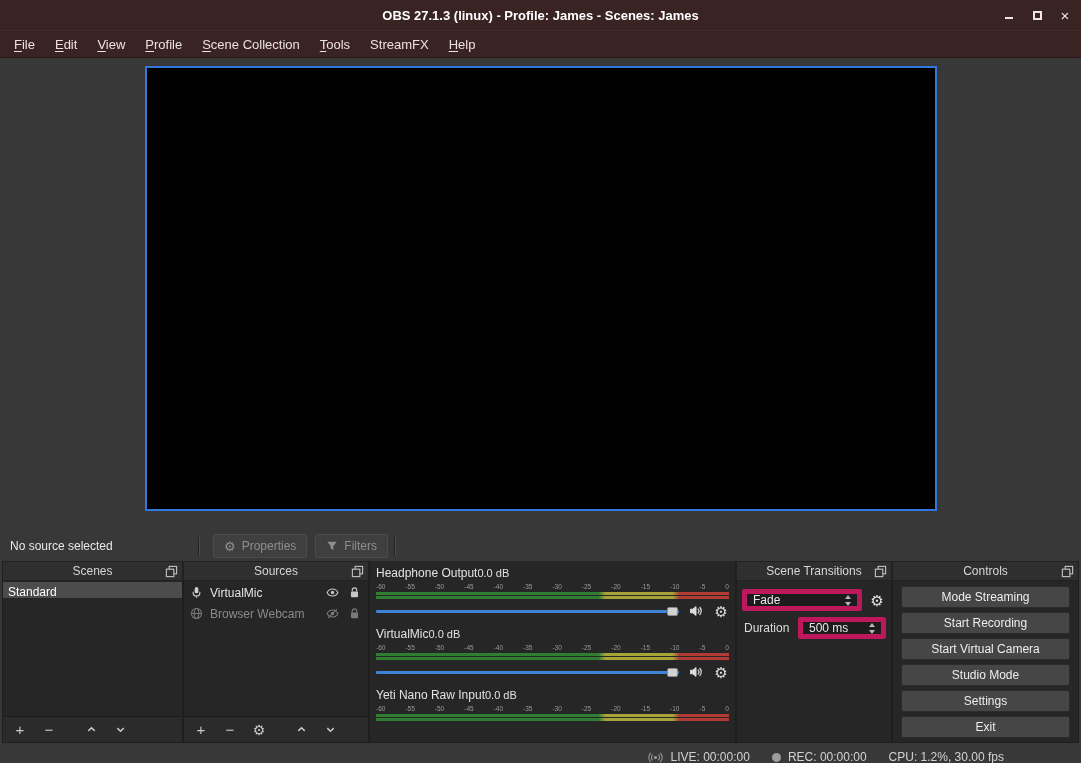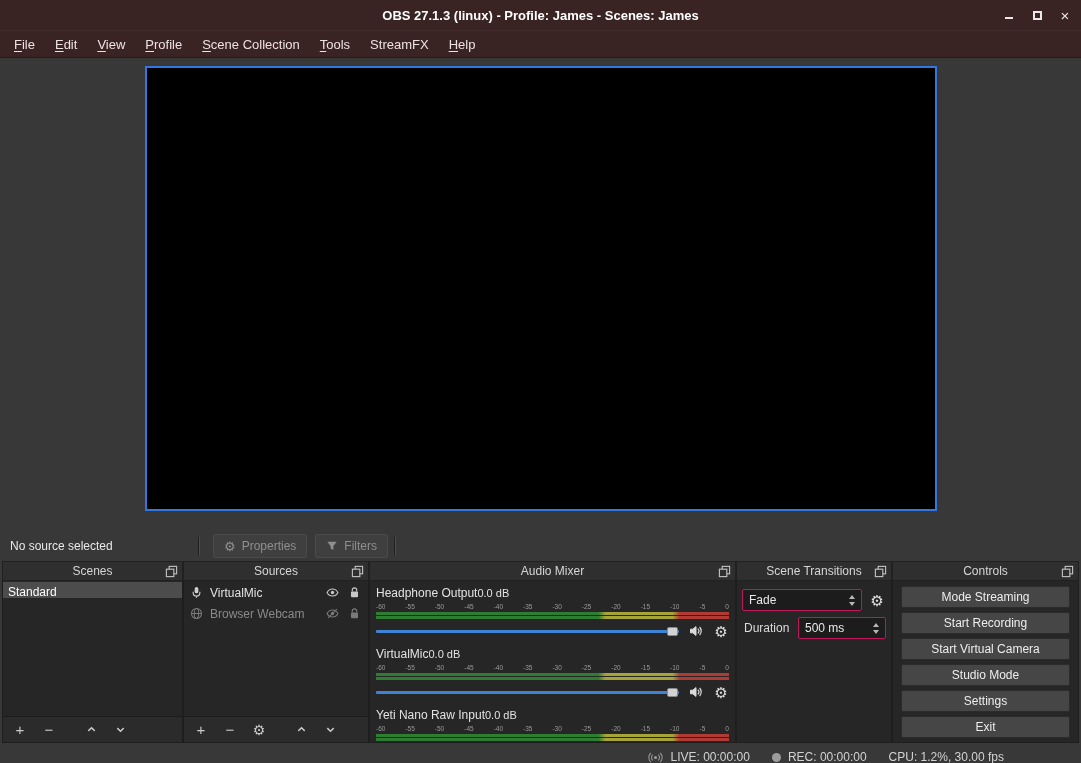--- a/index.html
+++ b/index.html
@@ -98,21 +98,21 @@
   .slider-track { position: absolute; left: 0; right: 0; top: 6px; height: 3px; background: var(--slider-accent); border-radius: 1px; }
   .slider-handle { position: absolute; right: 1px; top: 3px; width: 11px; height: 9px; background: #d2d2d2;
                    border: 1px solid #8a8a8a; border-radius: 2px; }
   .mix-icon { width: 16px; display: flex; justify-content: center; color: #dcdcdc; }
   .mix-icon svg { width: 14px; height: 14px; display: block; }
   .mix-icon.gear { font-size: 15px; line-height: 15px; }
 
   
   .trans-body { padding: 8px 5px; gap: 6px; }
   .trans-row { display: flex; align-items: center; gap: 6px; }
-  .field { background: #1c1c1c; border: 1px solid #be185d; border-radius: 2px; height: 22px;
+  .field { background: #1c1c1c; border: 5px solid #be185d; border-radius: 2px; height: 22px;
            display: flex; align-items: center; padding-left: 6px; font-size: 12px; color: #e8e8e8; }
   .combo { flex: 1; }
   .spin { margin-left: auto; width: 15px; display: flex; flex-direction: column; align-items: center; gap: 3px; padding-right: 3px; }
   .tri-up { width: 0; height: 0; border-left: 3.5px solid transparent; border-right: 3.5px solid transparent;
             border-bottom: 4px solid #b6b6b6; }
   .tri-down { width: 0; height: 0; border-left: 3.5px solid transparent; border-right: 3.5px solid transparent;
               border-top: 4px solid #b6b6b6; }
   .gear-btn { width: 18px; text-align: center; font-size: 15px; line-height: 15px; color: #e0e0e0; }
   .dur-label { flex: 1; font-size: 12px; color: #dcdcdc; padding-left: 2px; }
   .spinbox { width: 88px; }
@@ -286,29 +286,20 @@
           <span class="tbi">
               <svg viewBox="0 0 12 12" fill="none" stroke="currentColor" stroke-width="1.6">
                 <polyline points="2.5,4.5 6,8 9.5,4.5"></polyline>
               </svg>
             </span>
         </div>
       </div>
     </div>
 
     <div class="dock dock-mixer">
-      <div class="dock-header">
-        <span>Audio Mixer</span>
-        <span class="popout">
-            <svg viewBox="0 0 14 14" fill="none" stroke="currentColor" stroke-width="1.2">
-              <rect x="4.5" y="1.5" width="8" height="8"></rect>
-              <rect x="1.5" y="4.5" width="8" height="8" fill="#2f2f2f"></rect>
-            </svg>
-          </span>
-      </div>
       <div class="dock-body">
         <div class="mixer-list">
             <div class="mixer-channel">
               <div class="mixer-top">
                 <span class="mixer-name">Headphone Output</span>
                 <span class="mixer-db">0.0 dB</span>
               </div>
               <div class="ticks">
                 <span>-60</span>
                 <span>-55</span>

